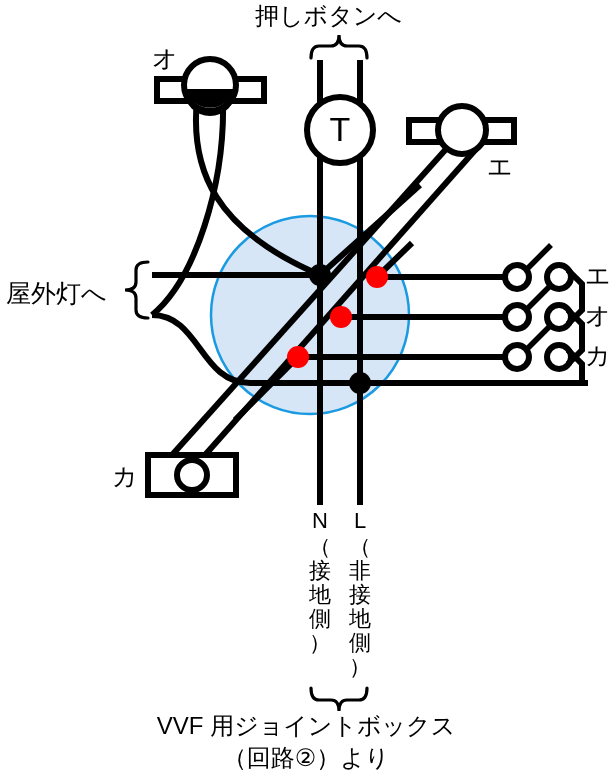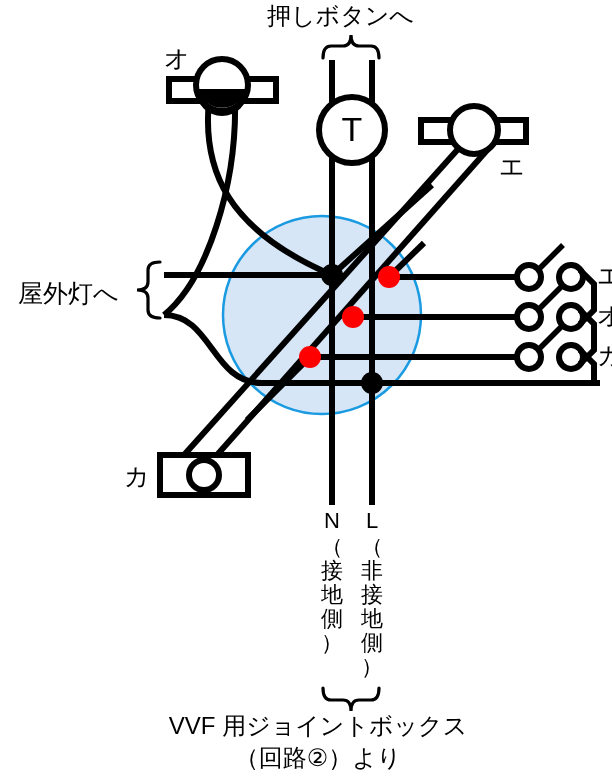--- a/index.html
+++ b/index.html
@@ -9,21 +9,21 @@
   }
   body {
     width: 612px;
     height: 782px;
     font-family: "Liberation Sans", "DejaVu Sans", sans-serif;
     position: relative;
     overflow: hidden;
   }
   #diagram-root {
     position: absolute;
-    left: 12px;
+    left: 0;
     top: 0;
     width: 561px;
     height: 782px;
     text-decoration: underline;
   }
   svg#wiring-svg {
     display: block;
     width: 612px;
     height: 782px;
   }

